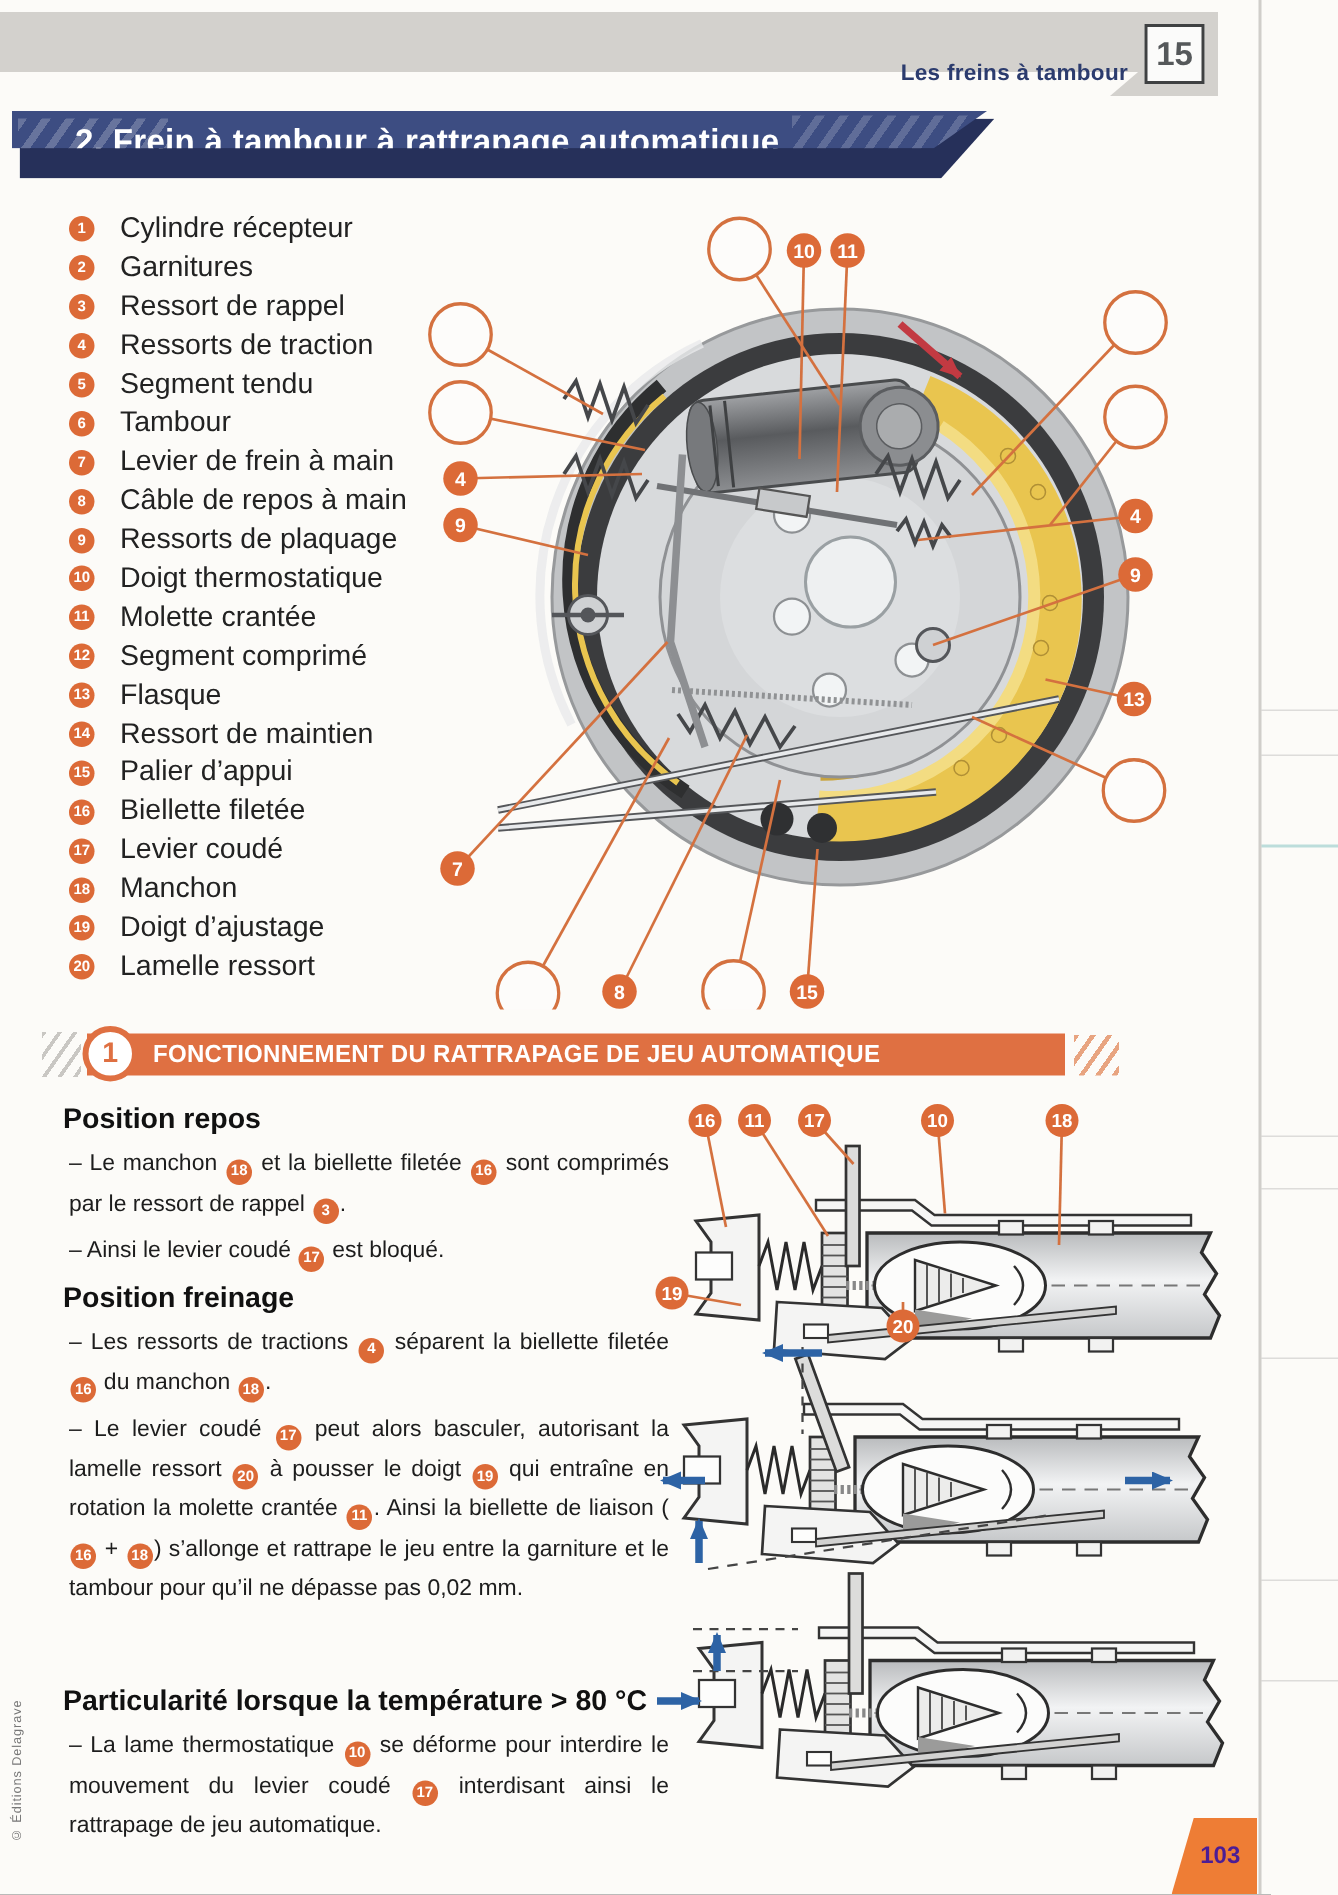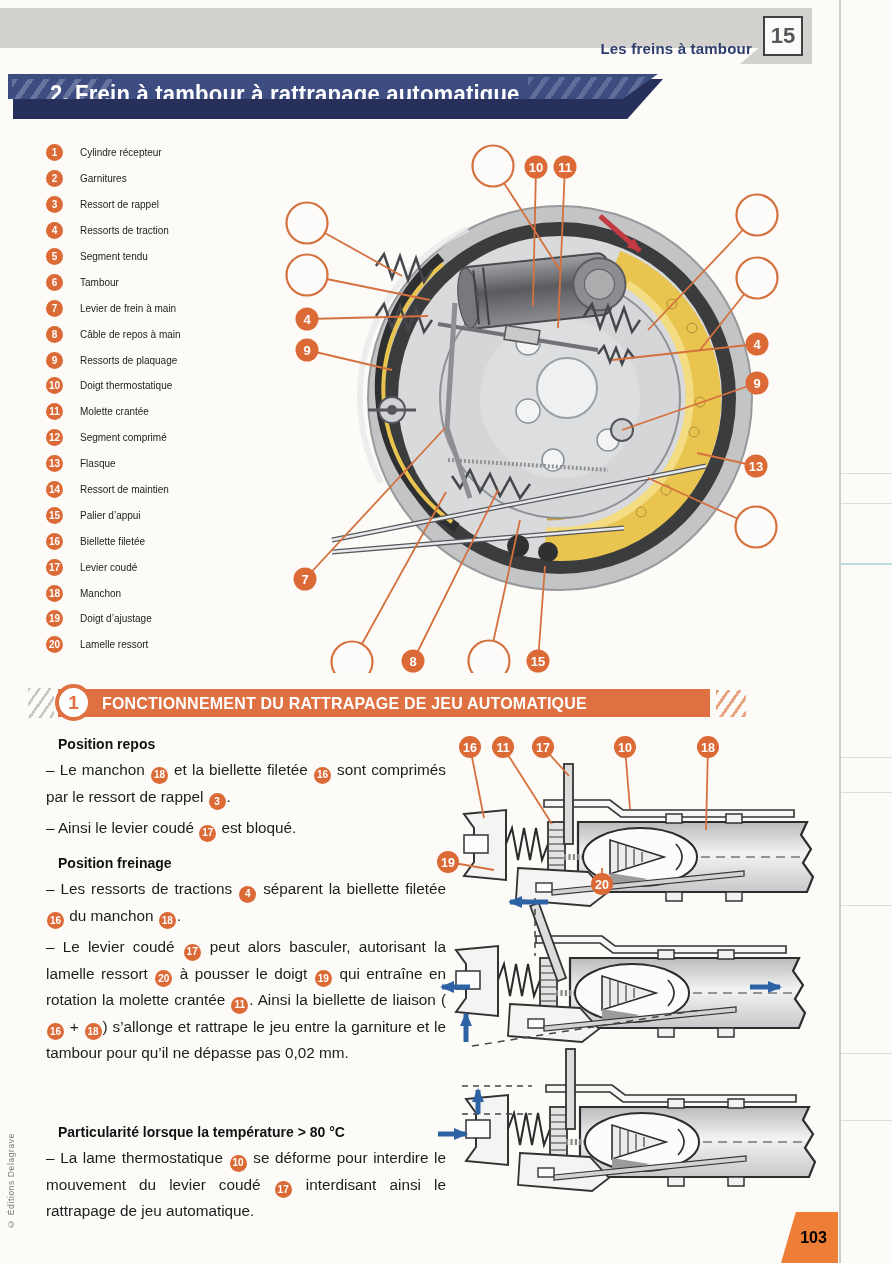--- a/index.html
+++ b/index.html
@@ -29,51 +29,51 @@
   .tbanner .stripesR{position:absolute;left:520px;top:3px;width:118px;height:34px;
       background:repeating-linear-gradient(125deg,rgba(255,255,255,.18) 0 5px,transparent 5px 13px);}
   .tbanner .txt{position:absolute;left:42px;top:0;height:40px;line-height:40px;color:#fff;
       font-size:23px;font-weight:bold;letter-spacing:.2px;transform:scaleX(.96);transform-origin:left;}
   
   #parts-list{position:absolute;left:46px;top:140px;margin:0;padding:0;list-style:none;width:280px;}
   #parts-list li{display:flex;align-items:center;height:25.9px;}
   .pbadge{flex:0 0 17px;width:17px;height:17px;border-radius:50%;background:var(--orange);
           color:#fff;font-size:10px;font-weight:bold;display:flex;align-items:center;
           justify-content:center;margin-right:17px;}
-  .plabel{font-size:10px;color:#222;}
+  .plabel{font-size:19px;color:#222;}
   
   svg{position:absolute;}
   #main-svg{left:285px;top:133px;}
   #mech-svg{left:436px;top:730px;}
   
   .sec-banner{position:absolute;left:58px;top:689px;width:652px;height:28px;background:var(--orange-banner);}
   .sec-banner .txt{position:absolute;left:44px;top:0;height:28px;line-height:28px;color:#fff;
       font-size:16.5px;font-weight:bold;letter-spacing:.2px;transform:scaleX(.97);transform-origin:left;}
   .sec-badge{position:absolute;left:55px;top:684px;width:37px;height:37px;border-radius:50%;
       background:#fff;border:4px solid var(--orange-banner);box-sizing:border-box;display:flex;
       align-items:center;justify-content:center;font-size:19px;font-weight:bold;color:var(--orange-banner);}
   .hatchL{position:absolute;left:28px;top:688px;width:26px;height:30px;
       background:repeating-linear-gradient(125deg,#c9c7c3 0 2.5px,transparent 2.5px 8.5px);}
   .hatchR{position:absolute;left:716px;top:690px;width:30px;height:27px;
       background:repeating-linear-gradient(125deg,#e8a480 0 3px,transparent 3px 9px);}
   
   #content-blocks{position:absolute;left:42px;top:0;width:410px;}
   .tblock{position:absolute;width:408px;}
-  .tblock h3{margin:0 0 3px 16px;font-size:14px;font-weight:bold;color:#111;}
+  .tblock h3{margin:0 0 3px 0;font-size:19px;font-weight:bold;color:#111;}
   .tblock p{margin:5px 4px;font-size:15.3px;line-height:26px;text-align:justify;color:#1d1d1d;}
   .ibadge{display:inline-flex;width:17px;height:17px;border-radius:50%;background:var(--orange);
       color:#fff;font-size:10px;font-weight:bold;align-items:center;justify-content:center;
       vertical-align:-3px;margin:0 1px;}
   
   .copyright{position:absolute;left:6px;bottom:34px;writing-mode:vertical-rl;transform:rotate(180deg);
       font-size:8.5px;color:#777;letter-spacing:.6px;}
   .pagetab{position:absolute;left:781px;top:1212px;width:57px;height:51px;background:#ee7d35;
       clip-path:polygon(26% 0,100% 0,100% 100%,0 100%);display:flex;align-items:center;
       justify-content:center;padding-left:8px;box-sizing:border-box;
-      color:#000000;font-size:16px;font-weight:bold;}
+      color:#4c1d95;font-size:16px;font-weight:bold;}
   
   .edgeline{position:absolute;left:839px;top:0;width:2px;height:1263px;background:#c8c6c2;opacity:.85;}
   .scanline{position:absolute;left:841px;width:51px;height:1px;background:rgba(150,150,150,.30);}
   .scanline.teal{background:rgba(110,185,185,.45);height:2px;}
 </style>
 </head>
 <body>
 
 <div id="page">
 

